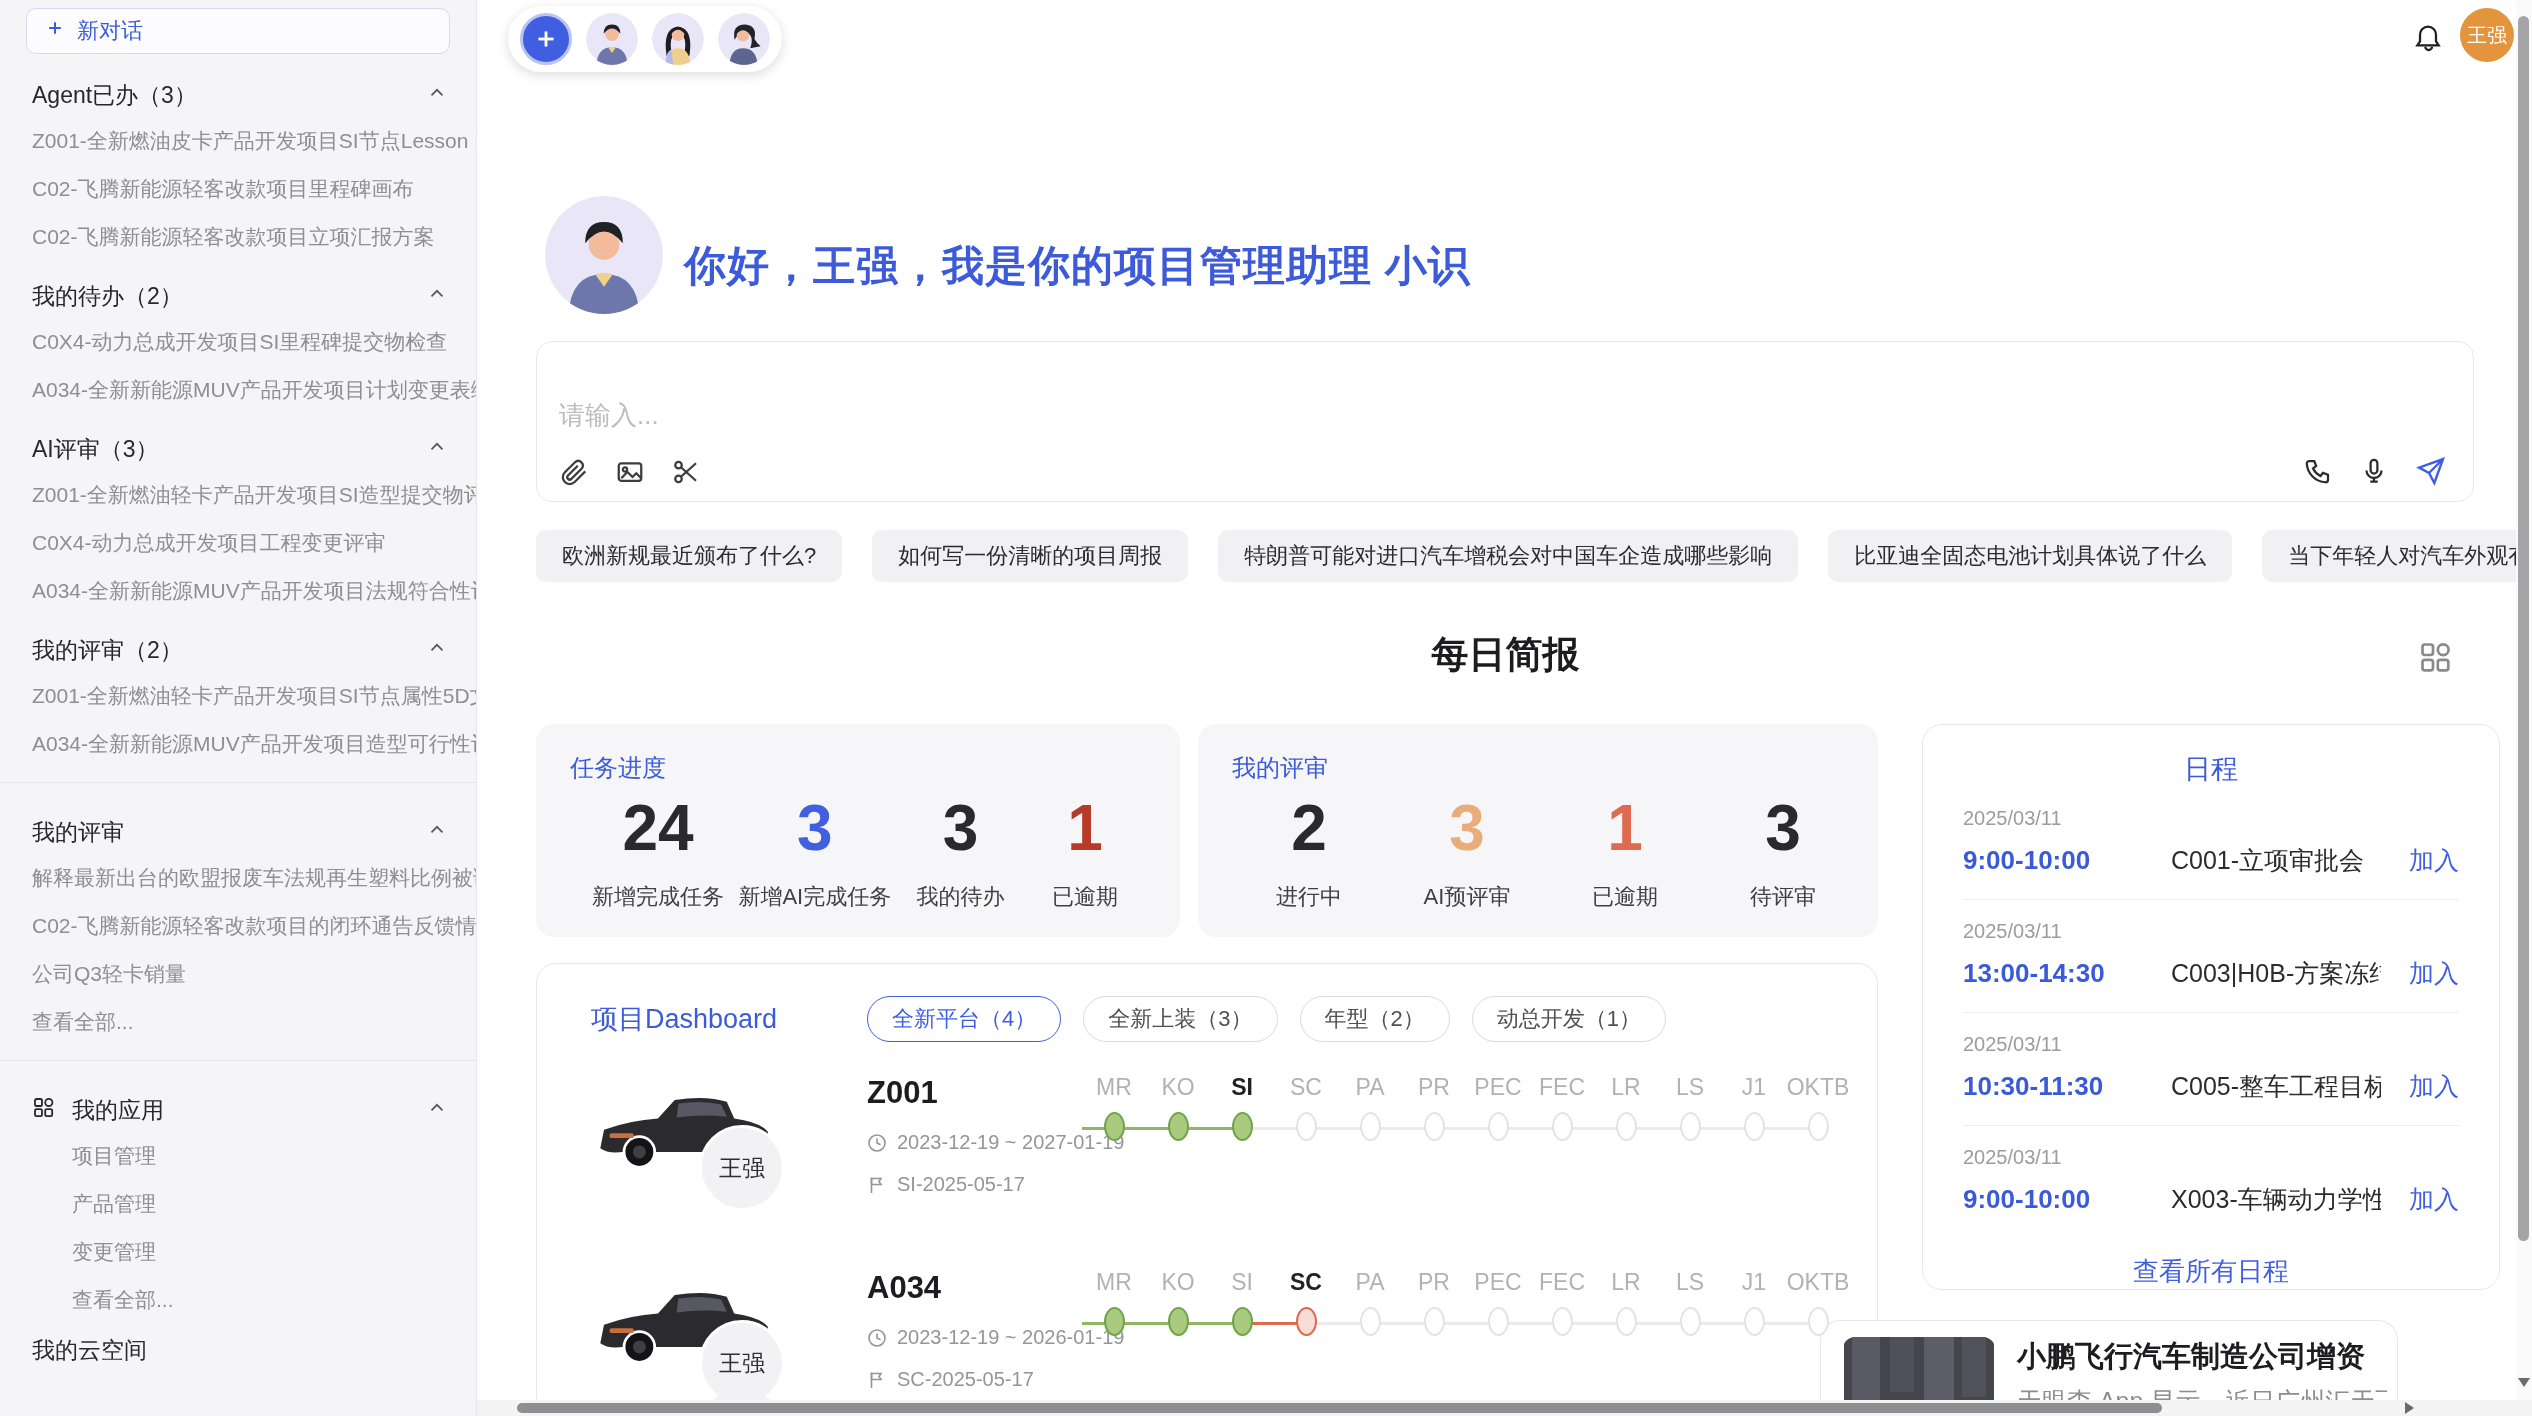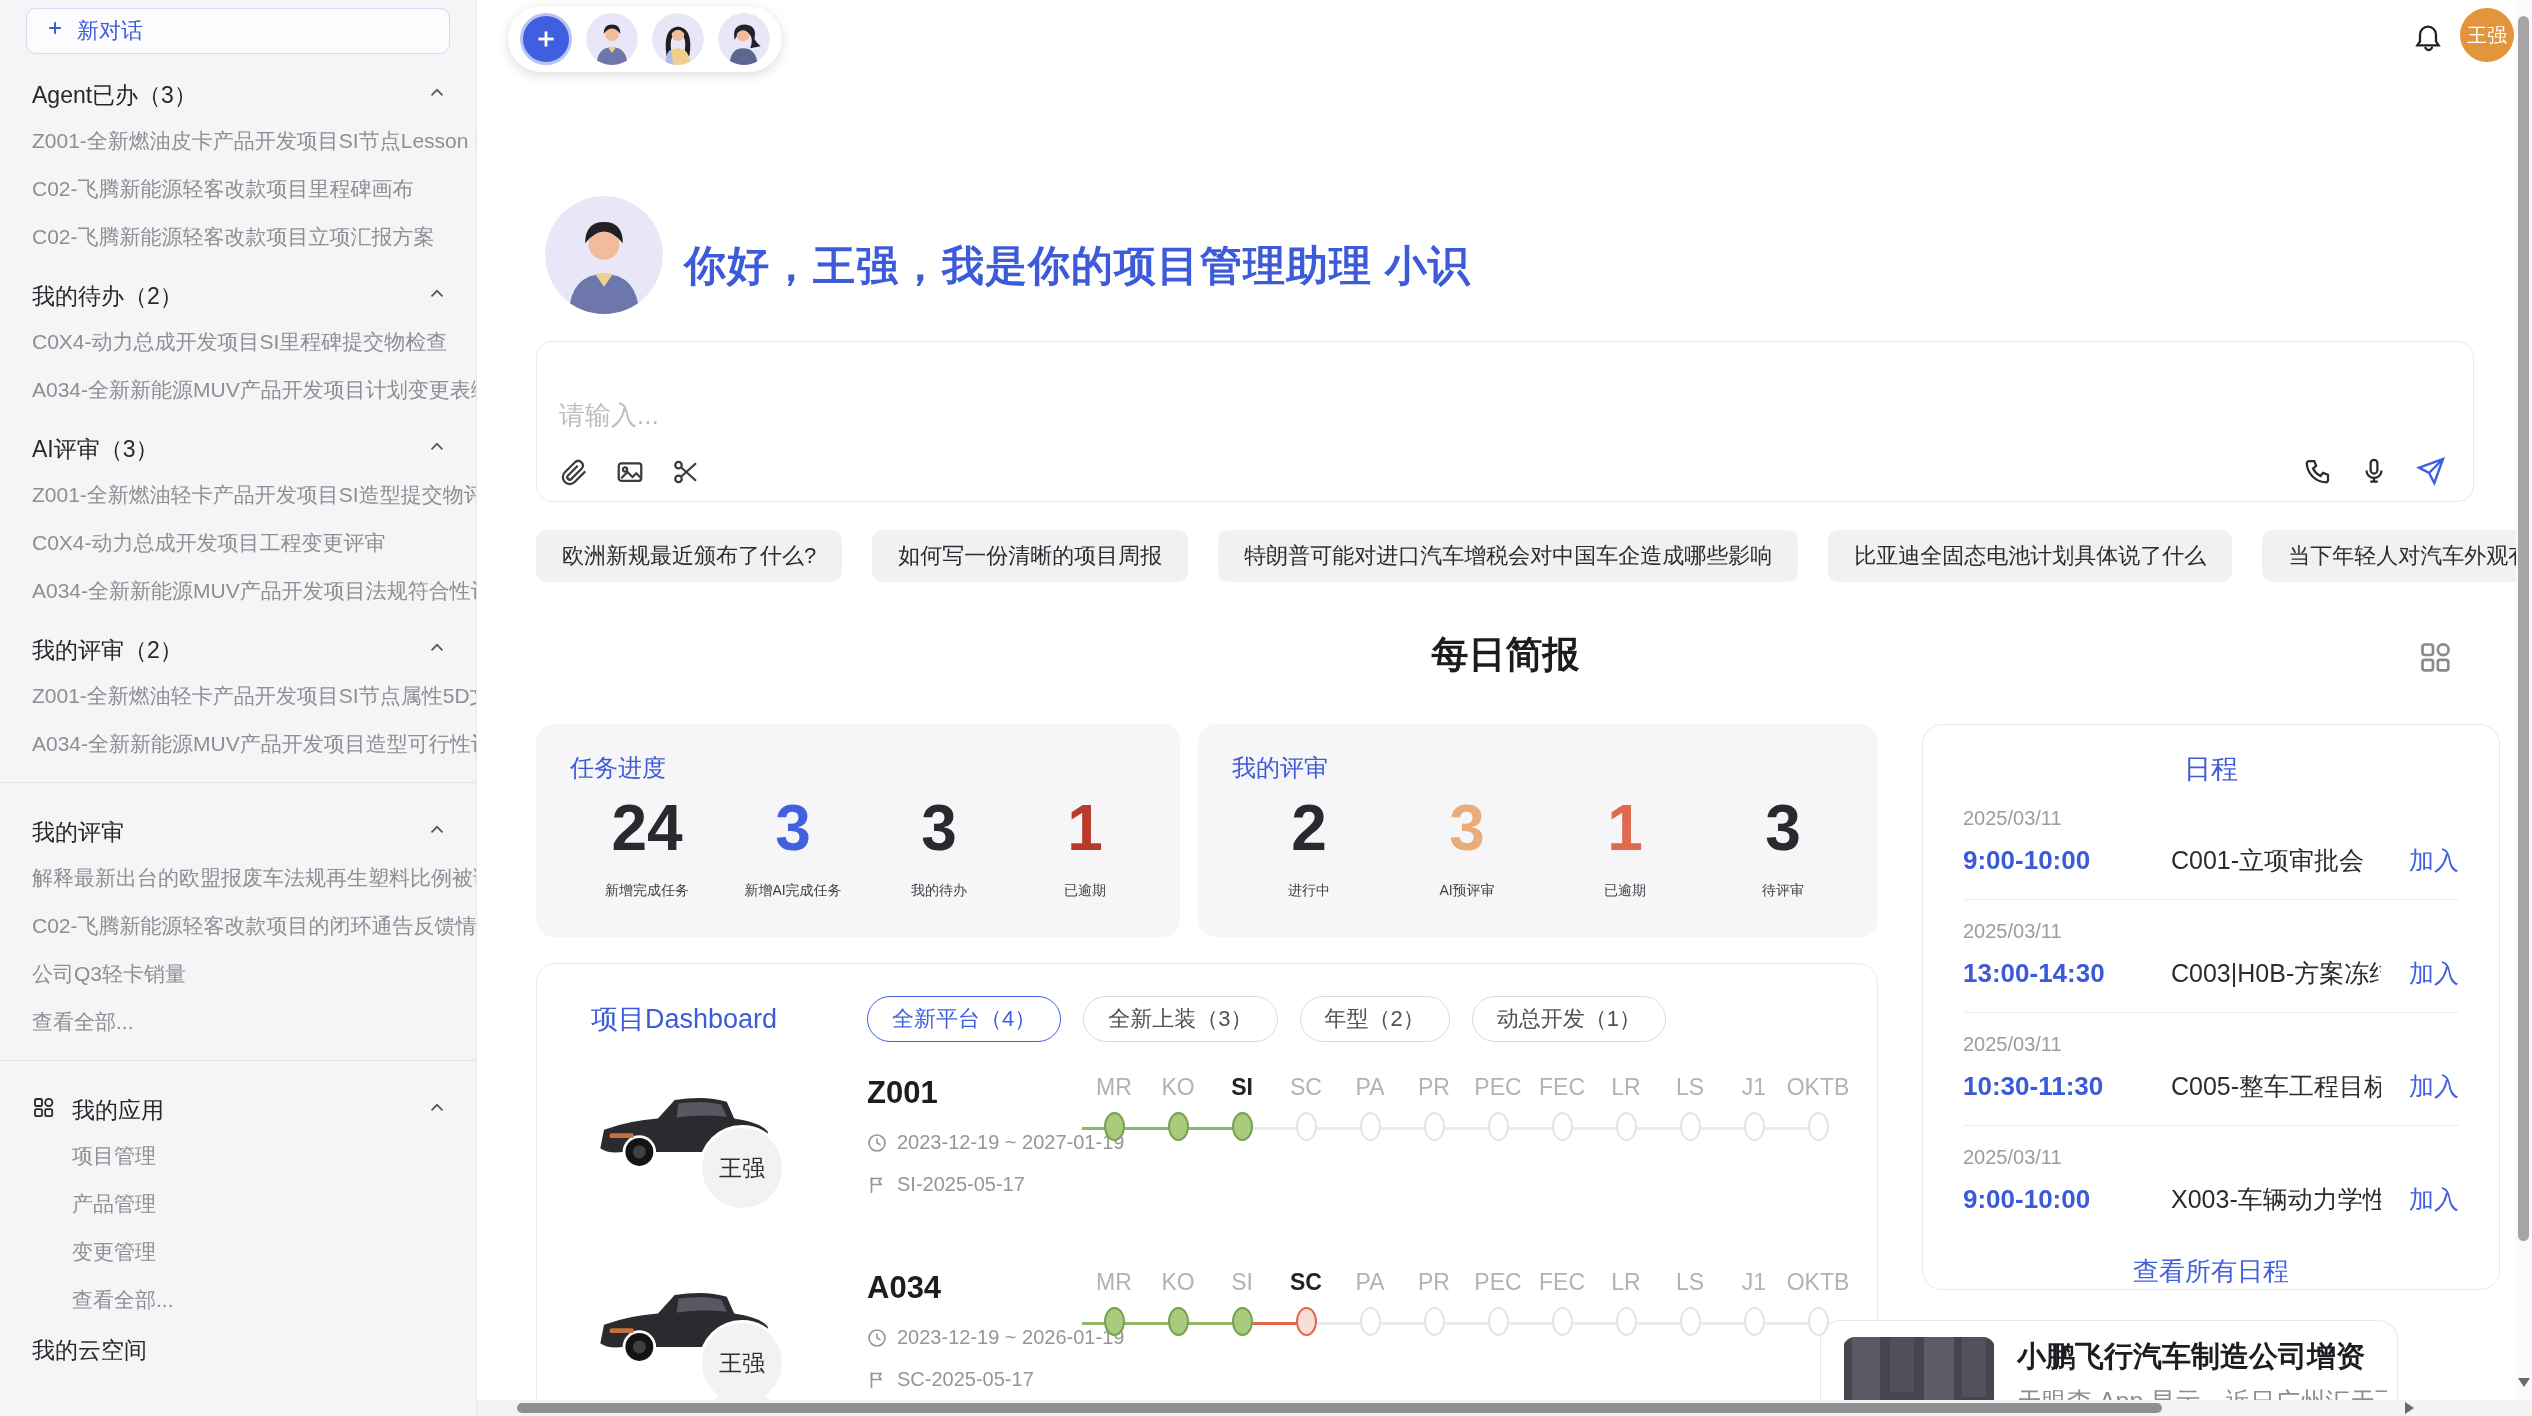--- a/index.html
+++ b/index.html
@@ -74,21 +74,21 @@
 
   .stat-card { position:absolute; top:724px; height:213px; background:var(--card_bg); border-radius:18px; }
   #stat-card-0 { left:536px; width:644px; }
   #stat-card-1 { left:1198px; width:680px; }
   .stat-title { position:absolute; left:34px; top:28px; font-size:24px; color:var(--brand_text); }
   .stat-row { position:absolute; left:56px; right:40px; top:68px; display:flex; justify-content:space-between; }
   .stat { text-align:center; min-width:110px; }
   .stat-num { font-size:64px; font-weight:700; line-height:72px; }
   .tone-dark { color:#2a2a2e; } .tone-blue { color:#4060df; } .tone-red { color:var(--red); }
   .tone-orange { color:var(--orange); } .tone-overdue { color:var(--overdue); }
-  .stat-label { margin-top:18px; font-size:14px; color:#3f3f44; white-space:nowrap; }
+  .stat-label { margin-top:18px; font-size:22px; color:#3f3f44; white-space:nowrap; }
 
   
   #dash-card { position:absolute; left:536px; top:963px; width:1342px; height:455px;
                border:1.5px solid #e8e8eb; border-radius:20px; background:#fff; overflow:hidden; }
   #dash-head { position:absolute; left:54px; top:32px; display:flex; align-items:center; gap:90px; }
   #dash-title { font-size:27px; color:var(--brand_text); }
   #dash-filters { display:flex; gap:22px; }
   .filter-pill { height:46px; line-height:43px; padding:0 24px; border-radius:23px; font-size:22px;
                  border:1.5px solid #dadade; color:#4f4f55; background:#fff; white-space:nowrap; cursor:pointer; }
   .filter-pill.active { border-color:var(--brand); color:var(--brand); }

